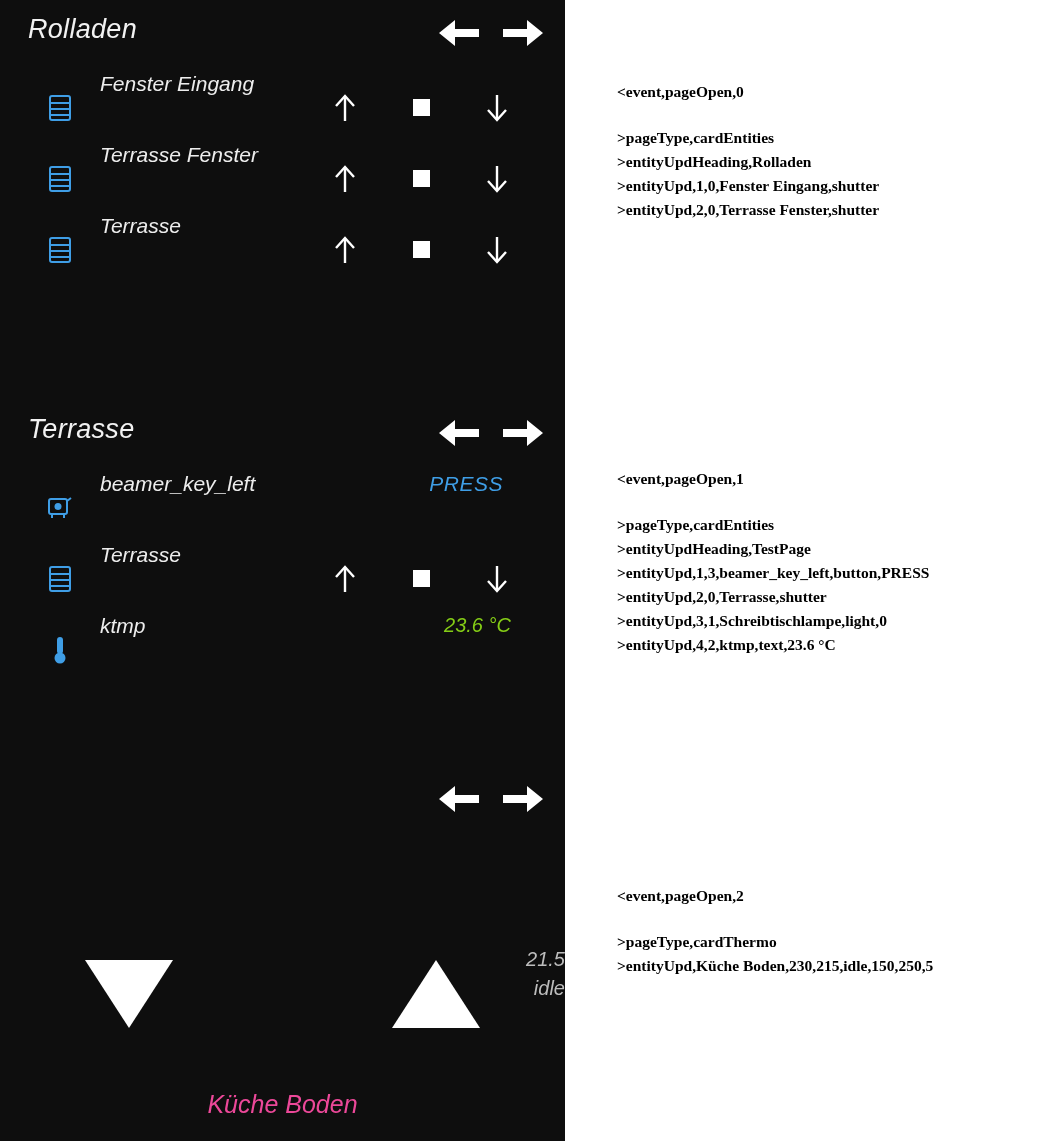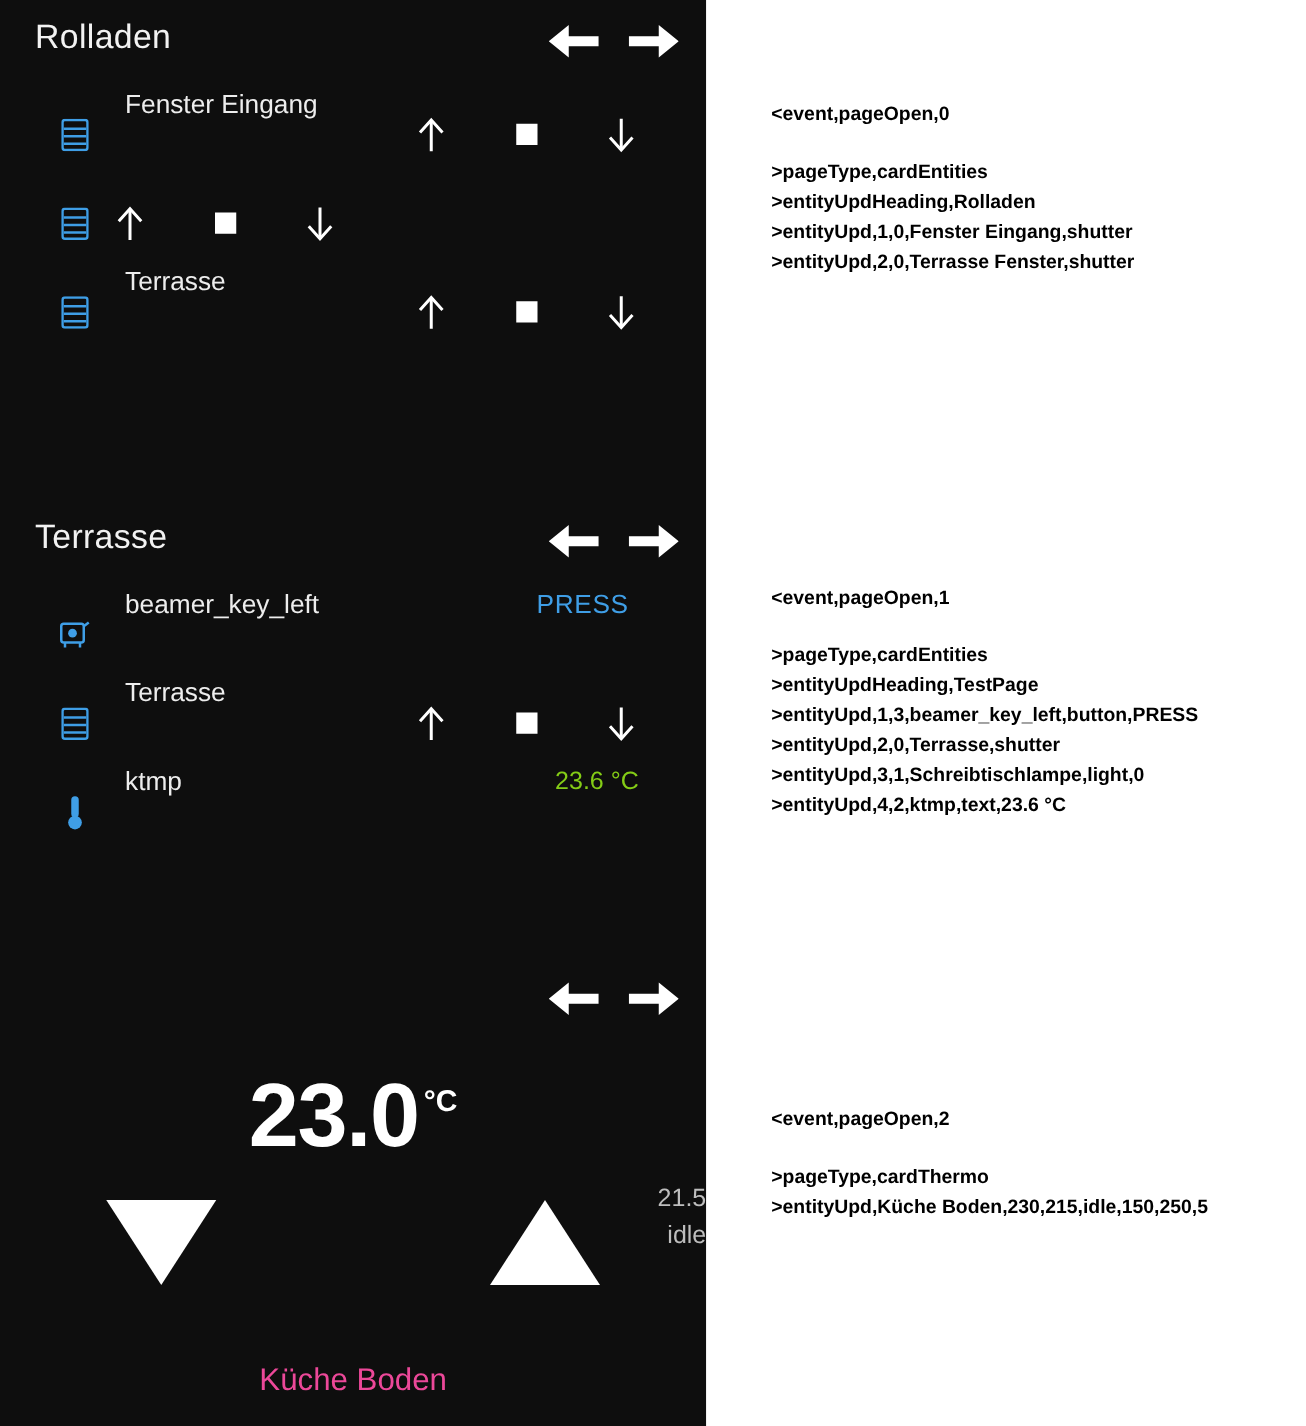--- a/index.html
+++ b/index.html
@@ -21,20 +21,21 @@
     background: #ffffff;
   }
   
   .device {
     position: absolute;
     left: 0;
     top: 0;
     width: 565px;
     height: 1141px;
     background: #0e0e0e;
+    font-style: italic;
   }
   .card {
     position: absolute;
     left: 0;
     width: 565px;
   }
   .card-rolladen { top: 0; height: 400px; }
   .card-testpage { top: 400px; height: 360px; }
   .card-thermo  { top: 760px; height: 381px; }
 
@@ -219,20 +220,21 @@
 
   
   .logs {
     position: absolute;
     left: 565px;
     top: 0;
     width: 480px;
     height: 1141px;
     background: #ffffff;
     color: #000000;
+    font-family: Liberation Serif, serif;
   }
   .log-block {
     position: absolute;
     left: 52px;
     font-size: 15.5px;
     font-weight: bold;
     line-height: 24px;
     white-space: nowrap;
   }
   .log-block .event { margin-bottom: 22px; }
@@ -297,20 +299,21 @@
 
         <div class="row">
           <span class="row-icon">
             <svg width="22" height="26" viewBox="0 0 22 26">
                 <rect x="1" y="1" width="20" height="24" rx="2" fill="none" stroke="#3f9ee6" stroke-width="2"></rect>
                 <line x1="2" y1="8" x2="20" y2="8" stroke="#3f9ee6" stroke-width="2"></line>
                 <line x1="2" y1="14" x2="20" y2="14" stroke="#3f9ee6" stroke-width="2"></line>
                 <line x1="2" y1="20" x2="20" y2="20" stroke="#3f9ee6" stroke-width="2"></line>
               </svg>
           </span>
+          <span class="row-label">Terrasse Fenster</span>
           <span class="shutter-controls">
             <span class="ctrl-btn">
               <svg width="24" height="30" viewBox="0 0 24 30">
                   <line x1="12" y1="28" x2="12" y2="4" stroke="#ffffff" stroke-width="2.4"></line>
                   <polyline points="3,13 12,3 21,13" fill="none" stroke="#ffffff" stroke-width="2.4"></polyline>
                 </svg>
             </span>
             <span class="ctrl-btn">
                 <span class="stop-square"></span>
               </span>
@@ -439,23 +442,20 @@
         </span>
         <span class="arrow">
           <svg width="40" height="30" viewBox="0 0 40 30">
               <polygon points="24,2 24,11 0,11 0,19 24,19 24,28 40,15" fill="#ffffff"></polygon>
             </svg>
         </span>
       </div>
       <div class="thermo-body">
         <div class="tri tri-down"></div>
         <div class="tri tri-up"></div>
-        <div class="thermo-temp">
-          <span class="big">23.0</span><span class="unit">°C</span>
-        </div>
         <div class="thermo-sub">
           <div>21.5</div>
           <div>idle</div>
         </div>
       </div>
       <div class="thermo-footer">Küche Boden</div>
     </div>
 
   </div>
 

